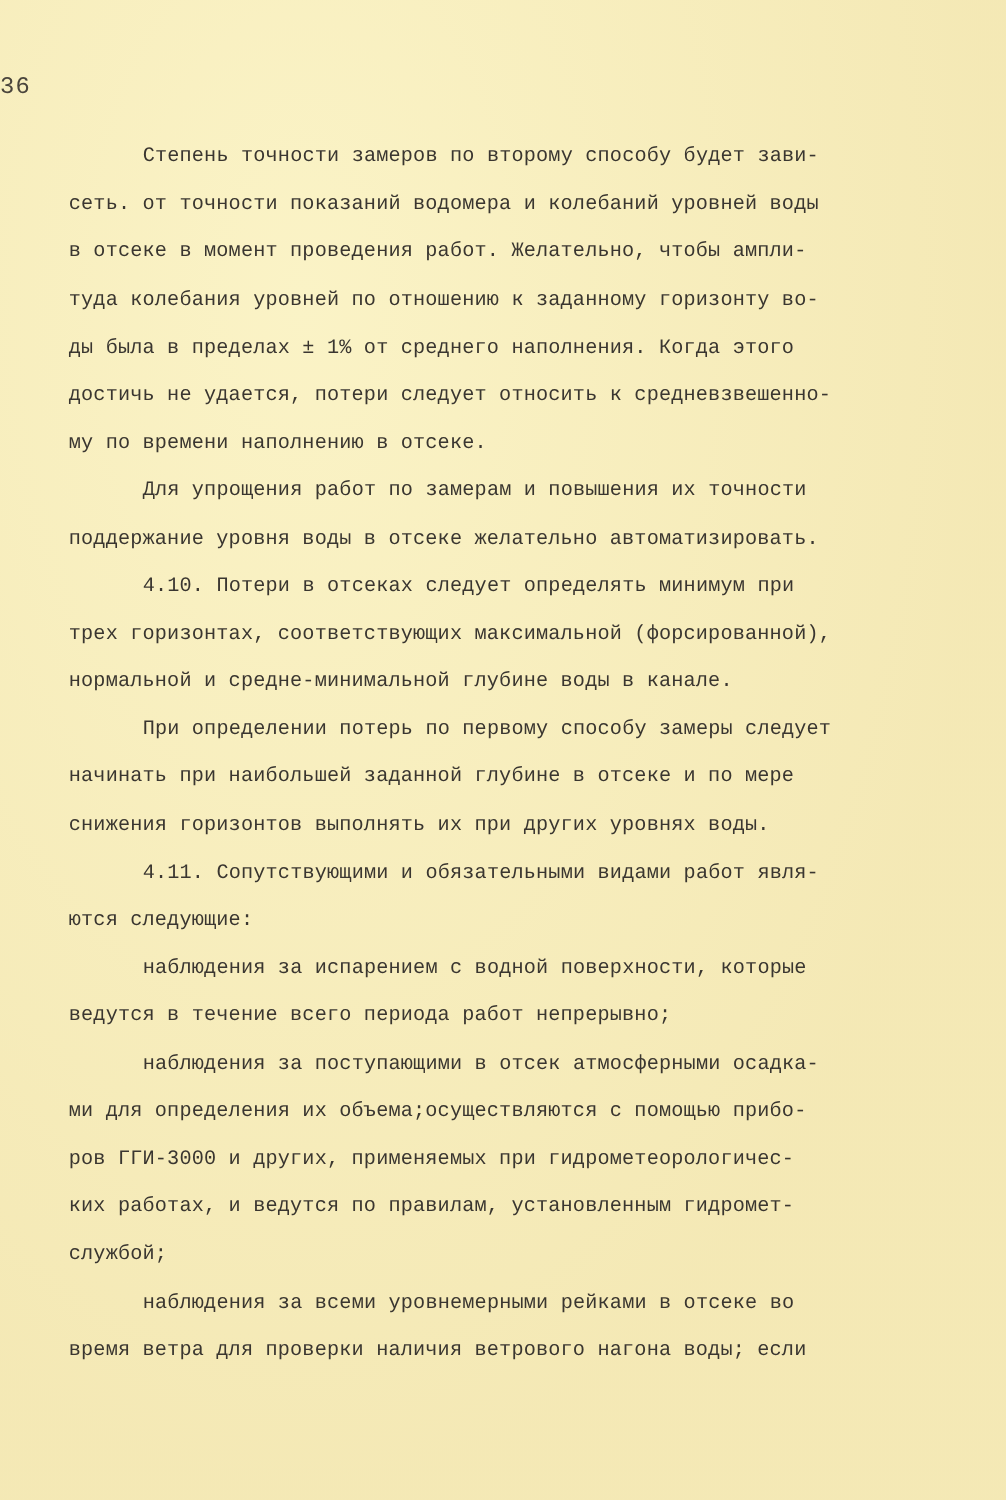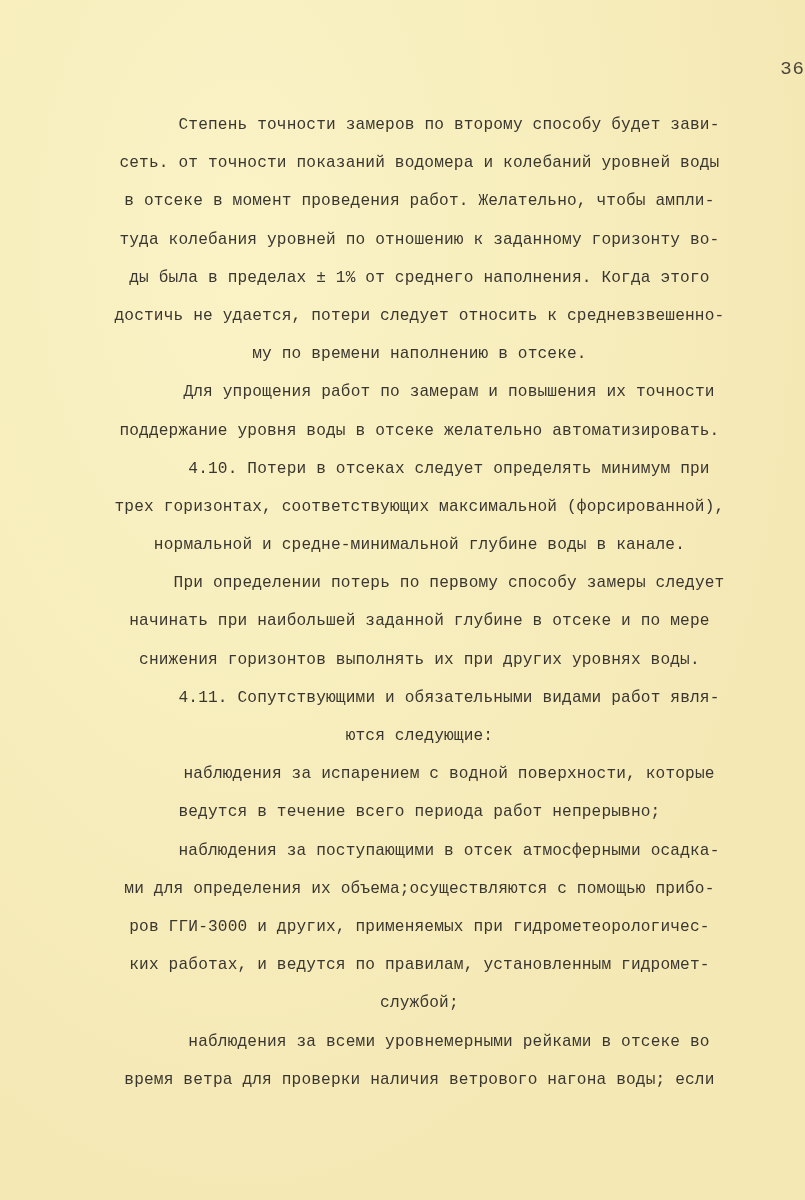--- a/index.html
+++ b/index.html
@@ -6,24 +6,24 @@
   body {
     width: 805px; height: 1200px; overflow: hidden;
     background: #f6ecba;
     background-image: radial-gradient(ellipse at 30% 20%, rgba(255,250,210,0.5), rgba(240,225,170,0.3) 70%);
     font-family: "Liberation Mono", "DejaVu Sans Mono", monospace;
     color: #3a3630;
     position: relative;
   }
   .page-number {
     position: absolute; top: 58px; left: 0; width: 805px;
-    text-align: right; font-size: 19px; letter-spacing: 1px; color: #4a453c;
+    text-align: left; font-size: 19px; letter-spacing: 1px; color: #4a453c;
   }
   .text {
-    position: absolute; top: 110px; left: 55px; width: 740px; text-align: center;
+    position: absolute; top: 110px; left: 55px; width: 740px;
   }
   .line {
     height: 38.2px; line-height: 30px;
     font-size: 16.4px; white-space: nowrap; letter-spacing: 0.15px;
     transform: scaleX(0.985); transform-origin: left;
   }
   .indent { padding-left: 60px; }
 </style>
 </head>
 <body>

